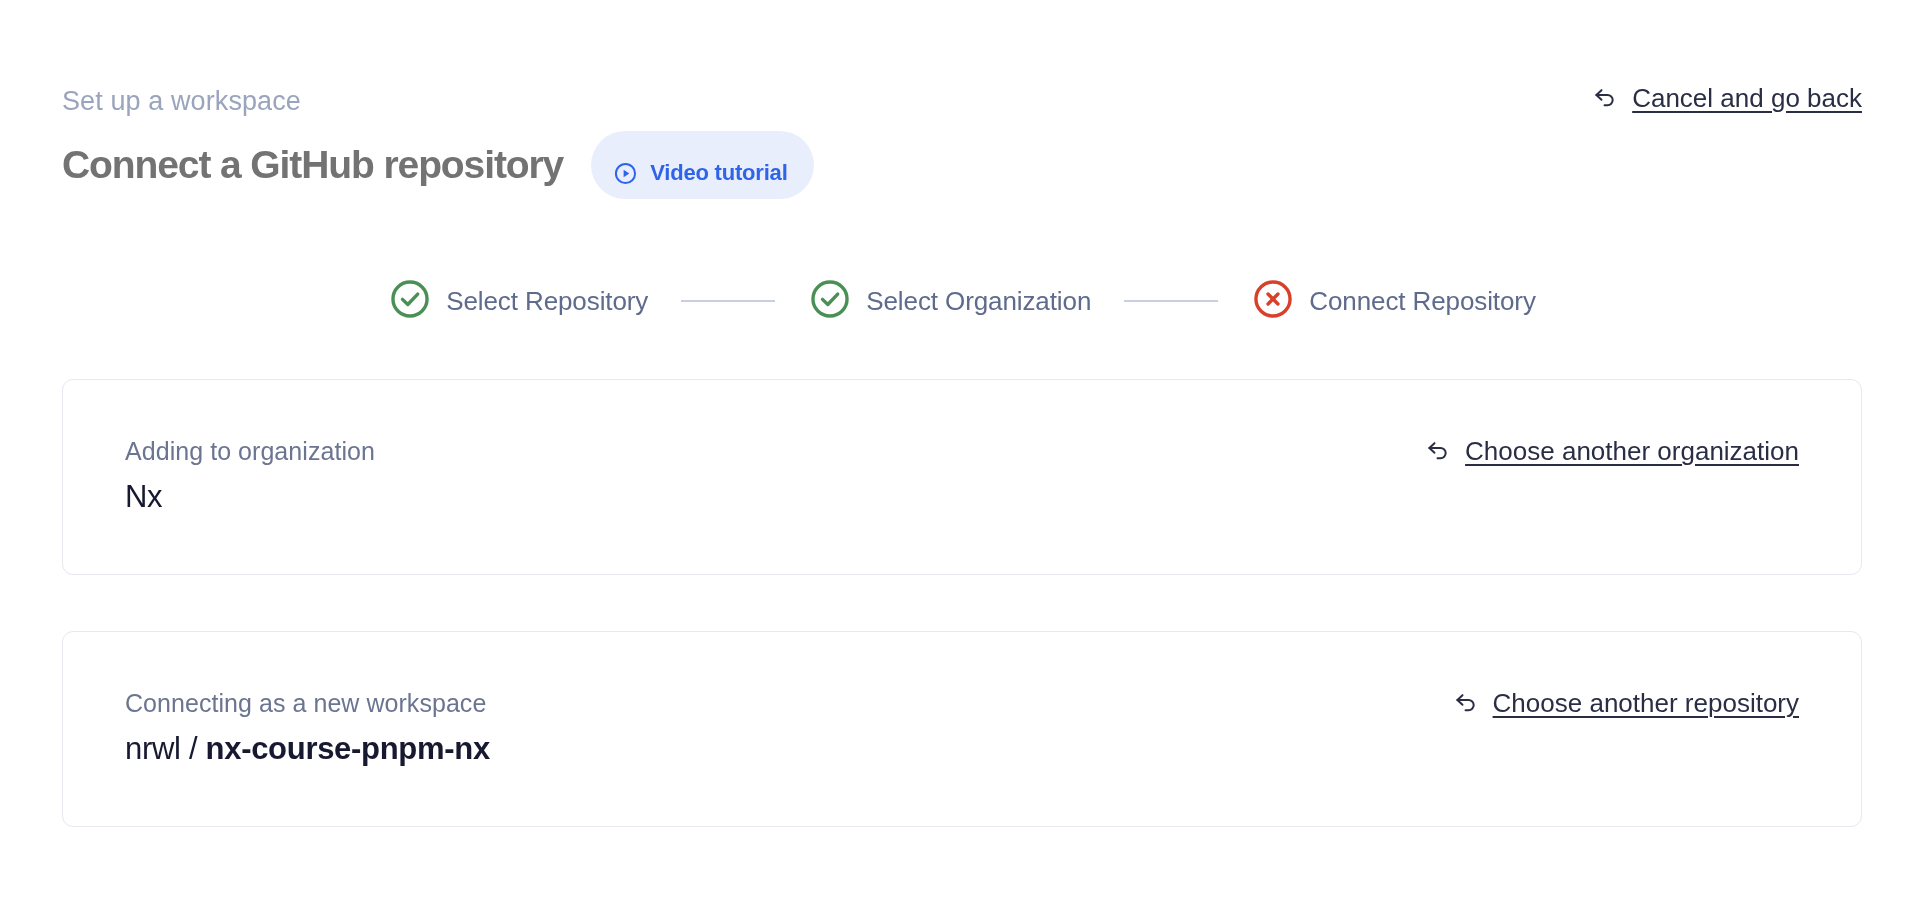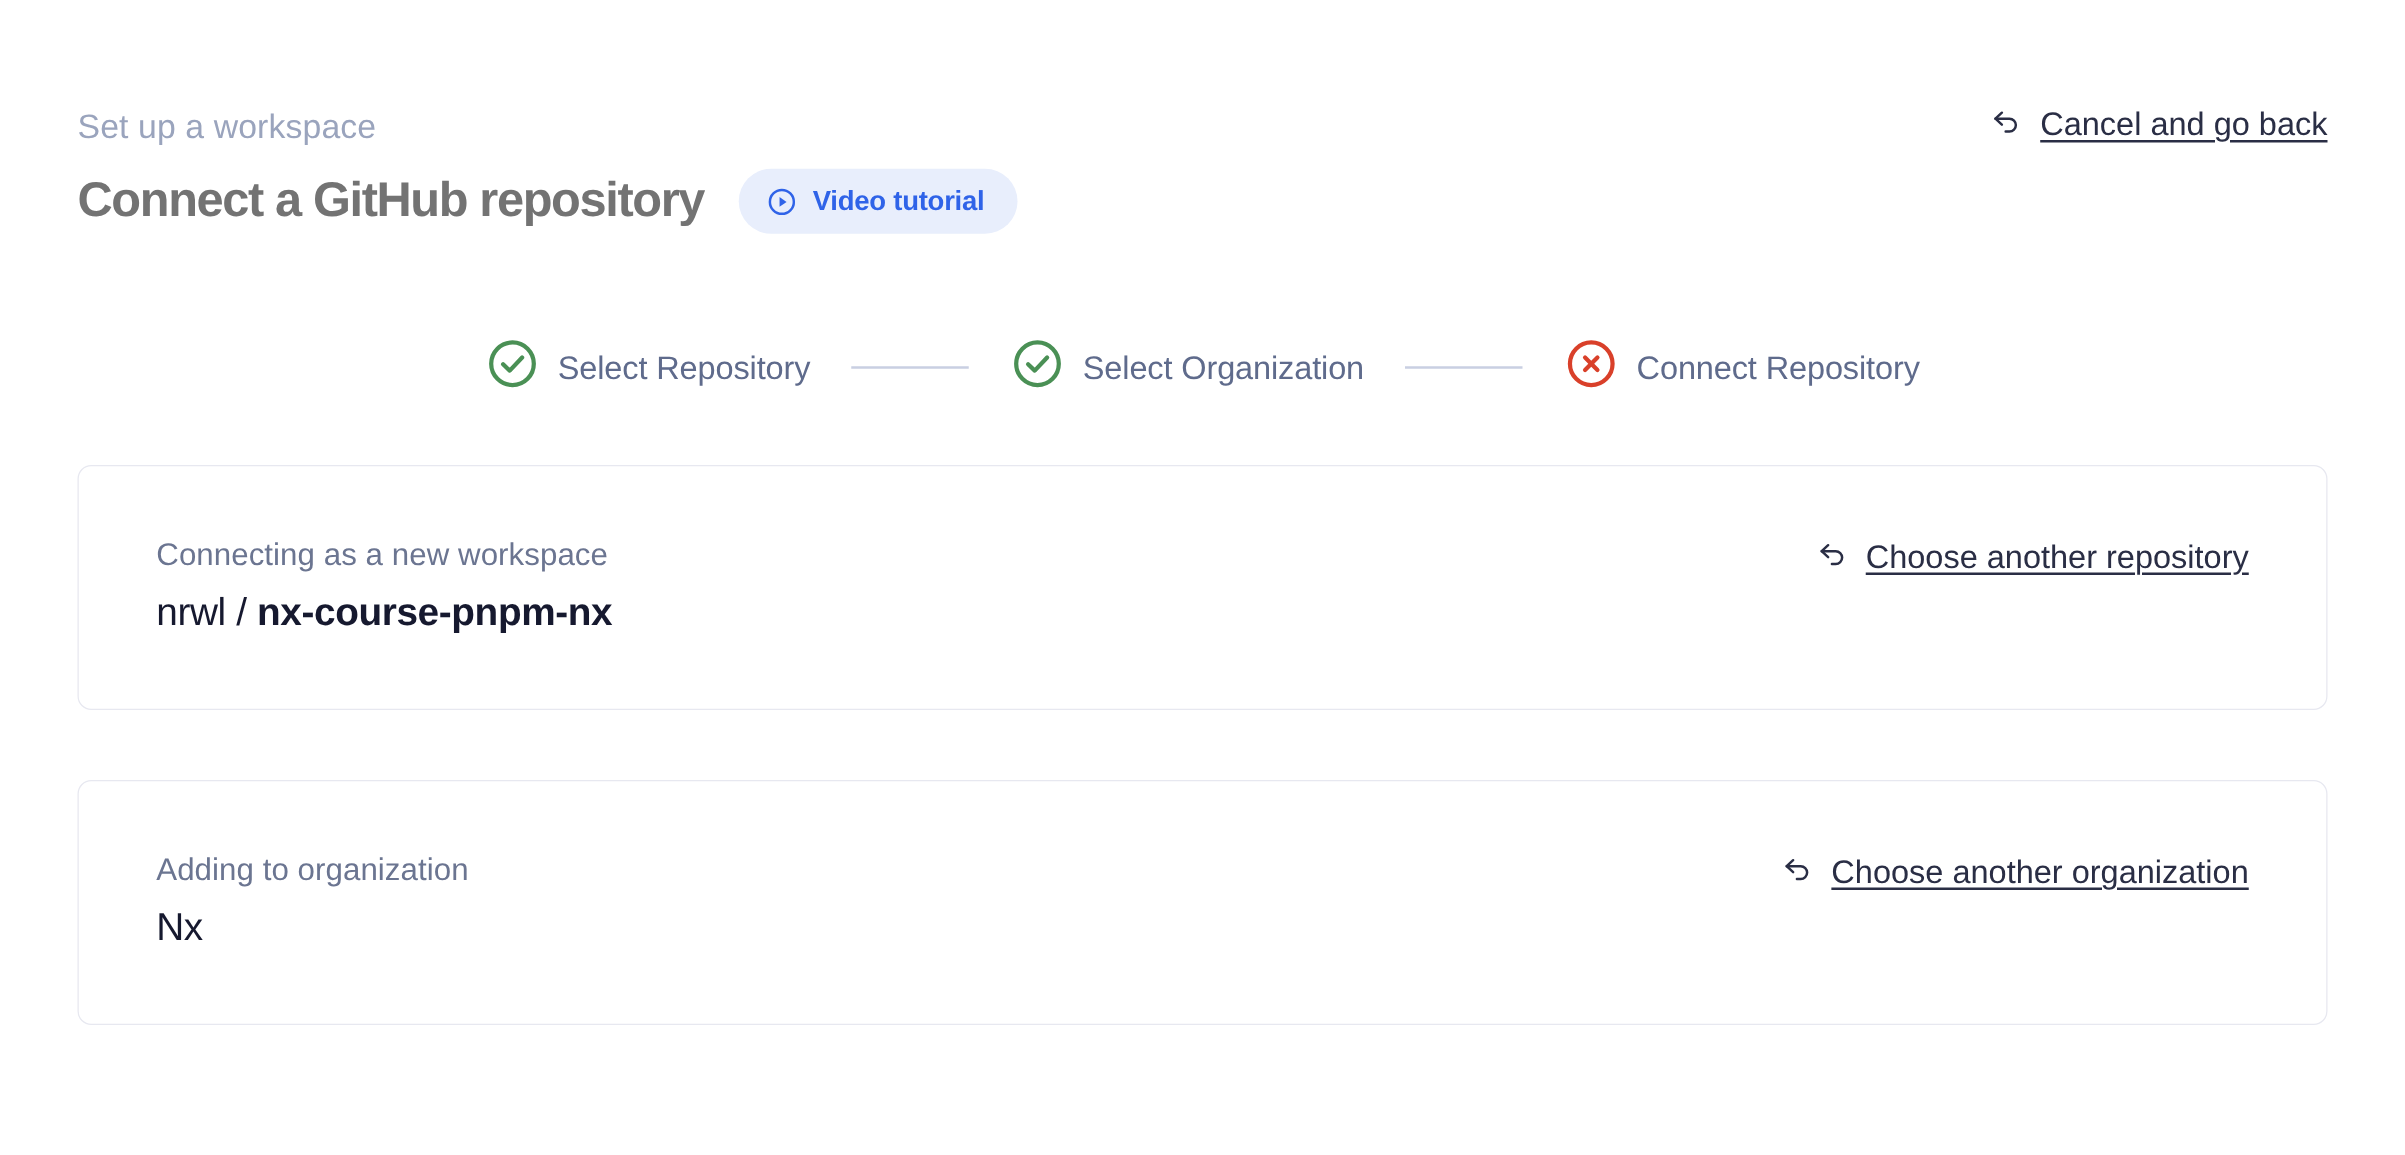--- a/index.html
+++ b/index.html
@@ -54,21 +54,21 @@
   }
 
   .video-badge {
     display: inline-flex;
     align-items: center;
     gap: 12px;
     background: #e8eefc;
     color: #2f63e8;
     border: none;
     border-radius: 999px;
-    padding: 13px 26px 13px 22px;
+    padding: 29px 26px 13px 22px;
     font-family: inherit;
     font-size: 22px;
     font-weight: 700;
     letter-spacing: -0.2px;
     cursor: pointer;
   }
   .video-badge svg { display: block; }
 
   .cancel-link {
     position: absolute;
@@ -238,47 +238,47 @@
           <circle cx="12" cy="12" r="9.3"></circle>
           <path d="M9.3 9.3 L14.7 14.7"></path>
           <path d="M14.7 9.3 L9.3 14.7"></path>
         </svg>
       </span>
       <span class="step-label">Connect Repository</span>
     </div>
   </div>
 
   <div class="cards">
+
+    <div class="card">
+      <div class="card-eyebrow">Adding to organization</div>
+      <div class="card-value">
+        <span>Nx</span><span class="strong"></span>
+      </div>
+      <a class="card-link" href="#">
+        <span class="undo-icon">
+          <svg width="28" height="28" viewBox="0 0 24 24" fill="none" stroke="#2a2e45" stroke-width="1.7" stroke-linecap="round" stroke-linejoin="round">
+            <path d="M9 7 L4.6 11.1 L9 15.2"></path>
+            <path d="M4.6 11.1 H14.2 a4.4 4.4 0 0 1 0 8.8 H11.6"></path>
+          </svg>
+        </span>
+        <span class="link-text">Choose another organization</span>
+      </a>
+    </div>
 
     <div class="card">
       <div class="card-eyebrow">Connecting as a new workspace</div>
       <div class="card-value">
         <span>nrwl / </span><span class="strong">nx-course-pnpm-nx</span>
       </div>
       <a class="card-link" href="#">
         <span class="undo-icon">
           <svg width="28" height="28" viewBox="0 0 24 24" fill="none" stroke="#2a2e45" stroke-width="1.7" stroke-linecap="round" stroke-linejoin="round">
             <path d="M9 7 L4.6 11.1 L9 15.2"></path>
             <path d="M4.6 11.1 H14.2 a4.4 4.4 0 0 1 0 8.8 H11.6"></path>
           </svg>
         </span>
         <span class="link-text">Choose another repository</span>
       </a>
     </div>
 
-    <div class="card">
-      <div class="card-eyebrow">Adding to organization</div>
-      <div class="card-value">
-        <span>Nx</span><span class="strong"></span>
-      </div>
-      <a class="card-link" href="#">
-        <span class="undo-icon">
-          <svg width="28" height="28" viewBox="0 0 24 24" fill="none" stroke="#2a2e45" stroke-width="1.7" stroke-linecap="round" stroke-linejoin="round">
-            <path d="M9 7 L4.6 11.1 L9 15.2"></path>
-            <path d="M4.6 11.1 H14.2 a4.4 4.4 0 0 1 0 8.8 H11.6"></path>
-          </svg>
-        </span>
-        <span class="link-text">Choose another organization</span>
-      </a>
-    </div>
-
   </div>
 </div>
 
 </body></html>

